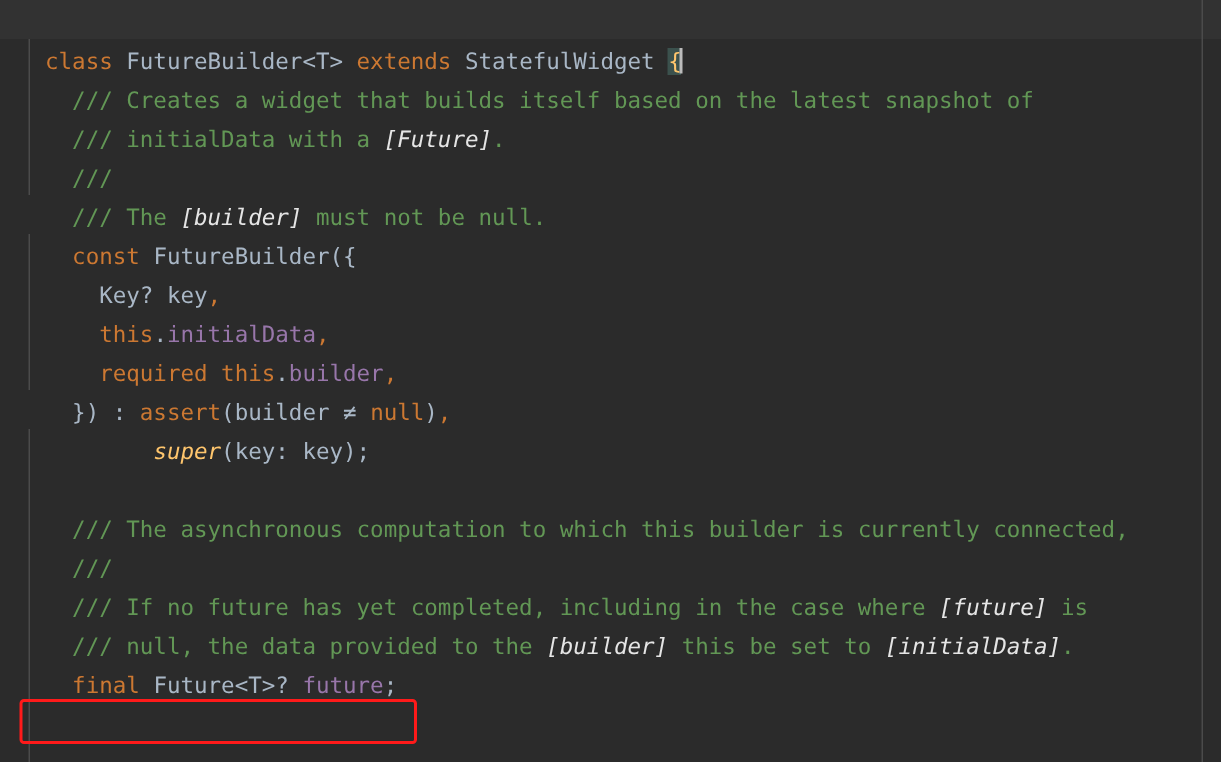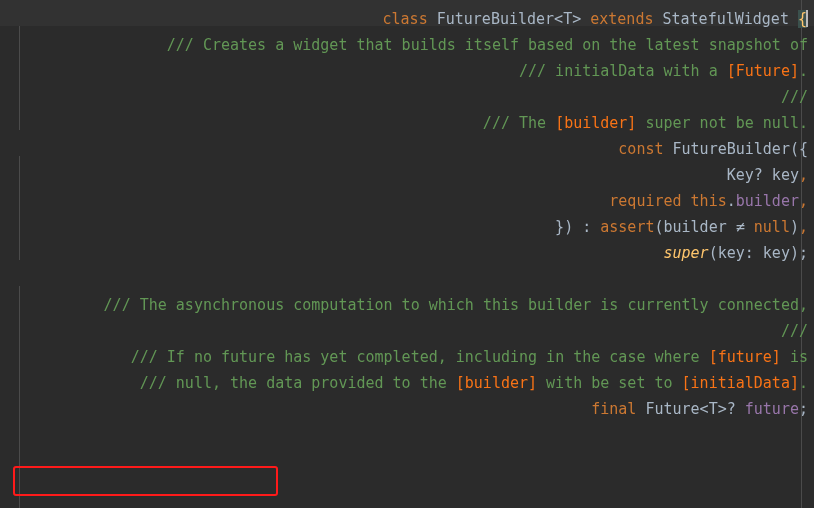--- a/index.html
+++ b/index.html
@@ -41,37 +41,36 @@
   .indent-guide {
     position: absolute;
     left: 19px;
     width: 1px;
     background: #4b4b4b;
     z-index: 1;
   }
   .code {
     position: relative;
     z-index: 2;
-    padding: 6px;
-    margin: 0;
-    text-align: right;
+    padding: 16px;
+    margin: 12px;
   }
   .ln {
     position: relative;
     height: 26px;
     white-space: pre;
     padding-left: 2px;
     color: #a9b7c6;
   }
   
   .kw   { color: #cc7832; }       
   .id   { color: #a9b7c6; }       
   .fld  { color: #9876aa; }       
   .cmt  { color: #629755; }  
-  .ref  { color: #f97316; }  
+  .ref  { color: #e5e5e5; font-style: italic; }  
   .fn   { color: #ffc66d; font-style: italic; }       
   
   .brace-match {
     background: #3b514d;
     color: #ffc66d;
   }
   
   .caret {
     display: inline-block;
     width: 2px;
@@ -103,28 +102,29 @@
   <div class="ruler"></div>
   <div class="indent-guide" style="top:26px;height:104px;"></div>
   <div class="indent-guide" style="top:156px;height:104px;"></div>
   <div class="indent-guide" style="top:286px;height:222px;"></div>
 
   <div class="code" id="code-lines">
       <div class="ln"><span class="kw">class</span><span class="id"> </span><span class="id">FutureBuilder&lt;T&gt;</span><span class="id"> </span><span class="kw">extends</span><span class="id"> </span><span class="id">StatefulWidget</span><span class="id"> </span><span class="brace-match">{</span><span class="caret"></span></div>
       <div class="ln"><span class="cmt">  /// Creates a widget that builds itself based on the latest snapshot of</span></div>
       <div class="ln"><span class="cmt">  /// initialData with a </span><span class="ref">[Future]</span><span class="cmt">.</span></div>
       <div class="ln"><span class="cmt">  ///</span></div>
-      <div class="ln"><span class="cmt">  /// The </span><span class="ref">[builder]</span><span class="cmt"> super not be null.</span></div>
+      <div class="ln"><span class="cmt">  /// The </span><span class="ref">[builder]</span><span class="cmt"> must not be null.</span></div>
       <div class="ln"><span class="id">  </span><span class="kw">const</span><span class="id"> </span><span class="id">FutureBuilder</span><span class="id">({</span></div>
       <div class="ln"><span class="id">    </span><span class="id">Key? key</span><span class="kw">,</span></div>
+      <div class="ln"><span class="id">    </span><span class="kw">this</span><span class="id">.</span><span class="fld">initialData</span><span class="kw">,</span></div>
       <div class="ln"><span class="id">    </span><span class="kw">required</span><span class="id"> </span><span class="kw">this</span><span class="id">.</span><span class="fld">builder</span><span class="kw">,</span></div>
       <div class="ln"><span class="id">  }) : </span><span class="kw">assert</span><span class="id">(builder </span><span class="id">≠</span><span class="id"> </span><span class="kw">null</span><span class="id">)</span><span class="kw">,</span></div>
       <div class="ln"><span class="id">        </span><span class="fn">super</span><span class="id">(key: key);</span></div>
       <div class="ln"><span class="id"></span></div>
       <div class="ln"><span class="cmt">  /// The asynchronous computation to which this builder is currently connected,</span></div>
       <div class="ln"><span class="cmt">  ///</span></div>
       <div class="ln"><span class="cmt">  /// If no future has yet completed, including in the case where </span><span class="ref">[future]</span><span class="cmt"> is</span></div>
-      <div class="ln"><span class="cmt">  /// null, the data provided to the </span><span class="ref">[builder]</span><span class="cmt"> with be set to </span><span class="ref">[initialData]</span><span class="cmt">.</span></div>
+      <div class="ln"><span class="cmt">  /// null, the data provided to the </span><span class="ref">[builder]</span><span class="cmt"> this be set to </span><span class="ref">[initialData]</span><span class="cmt">.</span></div>
       <div class="ln"><span class="id">  </span><span class="kw">final</span><span class="id"> </span><span class="id">Future&lt;T&gt;?</span><span class="id"> </span><span class="fld">future</span><span class="id">;</span></div>
     </div>
 
   <div class="annot-box"></div>
 </div>
 
 </body></html>

